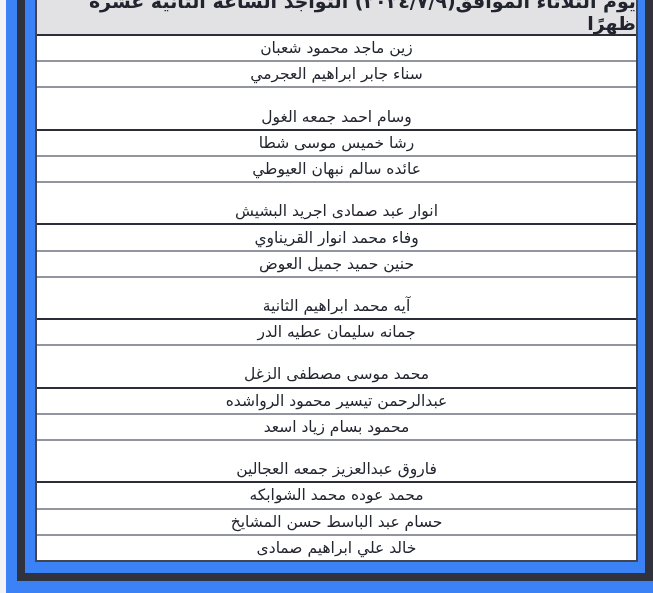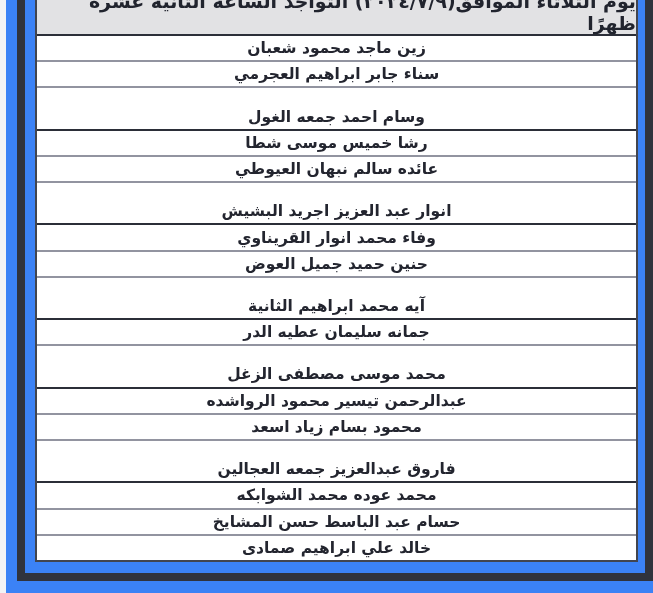--- a/index.html
+++ b/index.html
@@ -61,21 +61,21 @@
     color: #21242e;
     letter-spacing: 0px;
   }
   .name-row {
     flex: 1 1 auto;
     display: flex;
     align-items: center;
     justify-content: center;
     border-bottom: 2px solid #9294a0;
     font-size: 15.5px;
-    font-weight: 700;
+    font-weight: 400;
     color: #23252f;
     background: #ffffff;
   }
   .name-row.group-end {
     border-bottom: 2px solid #2b2e38;
     margin-top: 16px;
   }
   .name-row:last-child {
     border-bottom: none;
   }
@@ -101,21 +101,21 @@
     <div class="name-row group-end">
         <span>وسام احمد جمعه الغول</span>
       </div>
     <div class="name-row">
         <span>رشا خميس موسى شطا</span>
       </div>
     <div class="name-row">
         <span>عائده سالم نبهان العيوطي</span>
       </div>
     <div class="name-row group-end">
-        <span>انوار عبد العزيز اجريد البشيش</span>
+        <span>انوار عبد صمادى اجريد البشيش</span>
       </div>
     <div class="name-row">
         <span>وفاء محمد انوار القريناوي</span>
       </div>
     <div class="name-row">
         <span>حنين حميد جميل العوض</span>
       </div>
     <div class="name-row group-end">
         <span>آيه محمد ابراهيم الثانية</span>
       </div>

